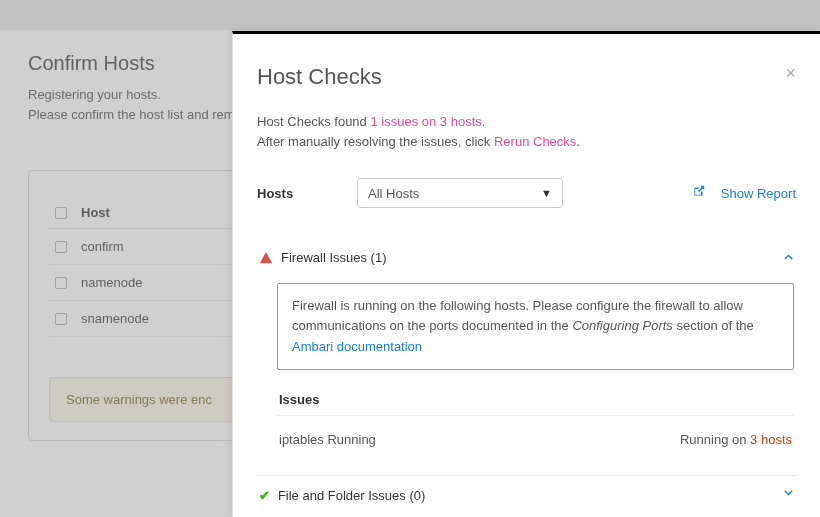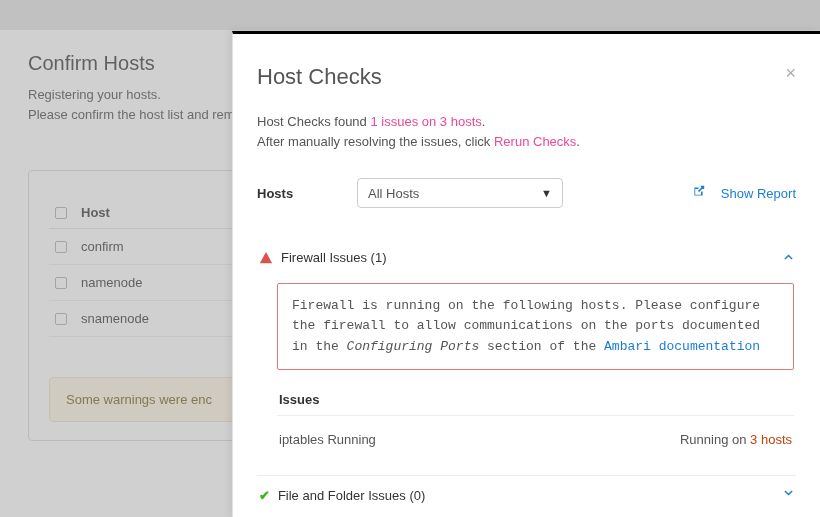--- a/index.html
+++ b/index.html
@@ -199,21 +199,20 @@
     padding: 6px 0 24px 18px;
   }
   .warn-box {
     border: 1px solid #e07a7a;
     border-radius: 2px;
     padding: 12px 14px;
     color: #555;
     font-size: 13px;
     line-height: 1.55;
     margin-bottom: 14px;
-    font-family: Liberation Mono, monospace;
   }
   .warn-box em { font-style: italic; }
   .warn-box a { color: #1c7cd6; text-decoration: none; }
   .issues-head {
     font-weight: 600;
     color: #333;
     font-size: 13px;
     padding: 8px 2px;
     border-bottom: 1px solid #eee;
   }

